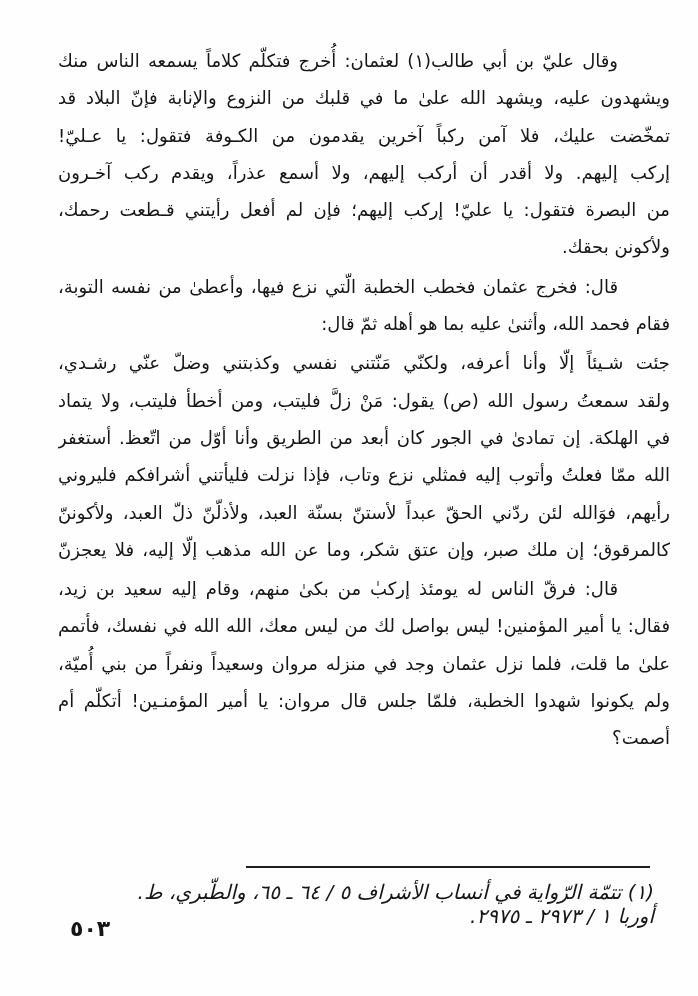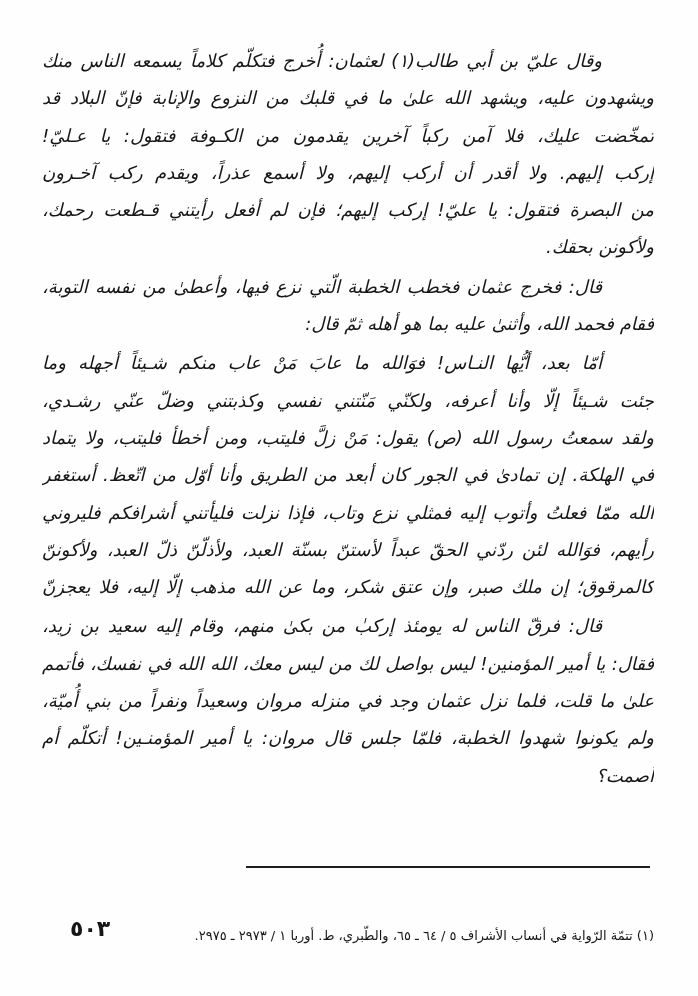--- a/index.html
+++ b/index.html
@@ -13,23 +13,22 @@
     height: 996px;
     background: #fefefe;
     overflow: hidden;
     direction: rtl;
     font-family: "DejaVu Sans", sans-serif;
     color: #161616;
   }
   .text-block {
     position: absolute;
     top: 42px;
-    right: 44px;
+    right: 28px;
     width: 612px;
-    font-style: italic;
   }
   .para { margin: 0; }
   .para + .para { margin-top: 2px; }
   .line {
     height: 37.3px;
     line-height: 37.3px;
     font-size: 18px;
     text-align: justify;
     text-align-last: justify;
     white-space: normal;
@@ -40,27 +39,28 @@
   .footnote-sep {
     position: absolute;
     top: 866px;
     right: 48px;
     width: 404px;
     height: 0;
     border-top: 2px solid #1d1d1d;
   }
   .footnote {
     position: absolute;
-    top: 924px;
+    top: 880px;
     right: 44px;
     width: 540px;
-    font-size: 13px;
+    font-size: 20px;
     line-height: 24px;
     text-align: right;
     direction: rtl;
+    font-style: italic;
   }
   .page-number {
     position: absolute;
     top: 916px;
     left: 70px;
     font-size: 22px;
     font-weight: bold;
     letter-spacing: 2px;
     direction: rtl;
   }
@@ -77,21 +77,20 @@
         <div class="line">تمخّضت عليك، فلا آمن ركباً آخرين يقدمون من الكـوفة فتقول: يا عـليّ!</div>
         <div class="line">إركب إليهم. ولا أقدر أن أركب إليهم، ولا أسمع عذراً، ويقدم ركب آخـرون</div>
         <div class="line">من البصرة فتقول: يا عليّ! إركب إليهم؛ فإن لم أفعل رأيتني قـطعت رحمك،</div>
         <div class="line last">ولأكونن بحقك.</div>
       </div>
       <div class="para">
         <div class="line first">قال: فخرج عثمان فخطب الخطبة الّتي نزع فيها، وأعطىٰ من نفسه التوبة،</div>
         <div class="line last">فقام فحمد الله، وأثنىٰ عليه بما هو أهله ثمّ قال:</div>
       </div>
       <div class="para">
-        <div class="line first">أمّا بعد، أيُّها النـاس! فوَالله ما عابَ مَنْ عاب منكم شـيئاً أجهله وما</div>
         <div class="line">جئت شـيئاً إلّا وأنا أعرفه، ولكنّي مَنّتني نفسي وكذبتني وضلّ عنّي رشـدي،</div>
         <div class="line">ولقد سمعتُ رسول الله (ص) يقول: مَنْ زلَّ فليتب، ومن أخطأ فليتب، ولا يتماد</div>
         <div class="line">في الهلكة. إن تمادىٰ في الجور كان أبعد من الطريق وأنا أوّل من اتّعظ. أستغفر</div>
         <div class="line">الله ممّا فعلتُ وأتوب إليه فمثلي نزع وتاب، فإذا نزلت فليأتني أشرافكم فليروني</div>
         <div class="line">رأيهم، فوَالله لئن ردّني الحقّ عبداً لأستنّ بسنّة العبد، ولأذلّنّ ذلّ العبد، ولأكوننّ</div>
         <div class="line">كالمرقوق؛ إن ملك صبر، وإن عتق شكر، وما عن الله مذهب إلّا إليه، فلا يعجزنّ</div>
       </div>
       <div class="para">
         <div class="line first">قال: فرقّ الناس له يومئذ إركبٰ من بكىٰ منهم، وقام إليه سعيد بن زيد،</div>
         <div class="line">فقال: يا أمير المؤمنين! ليس بواصل لك من ليس معك، الله الله في نفسك، فأتمم</div>

